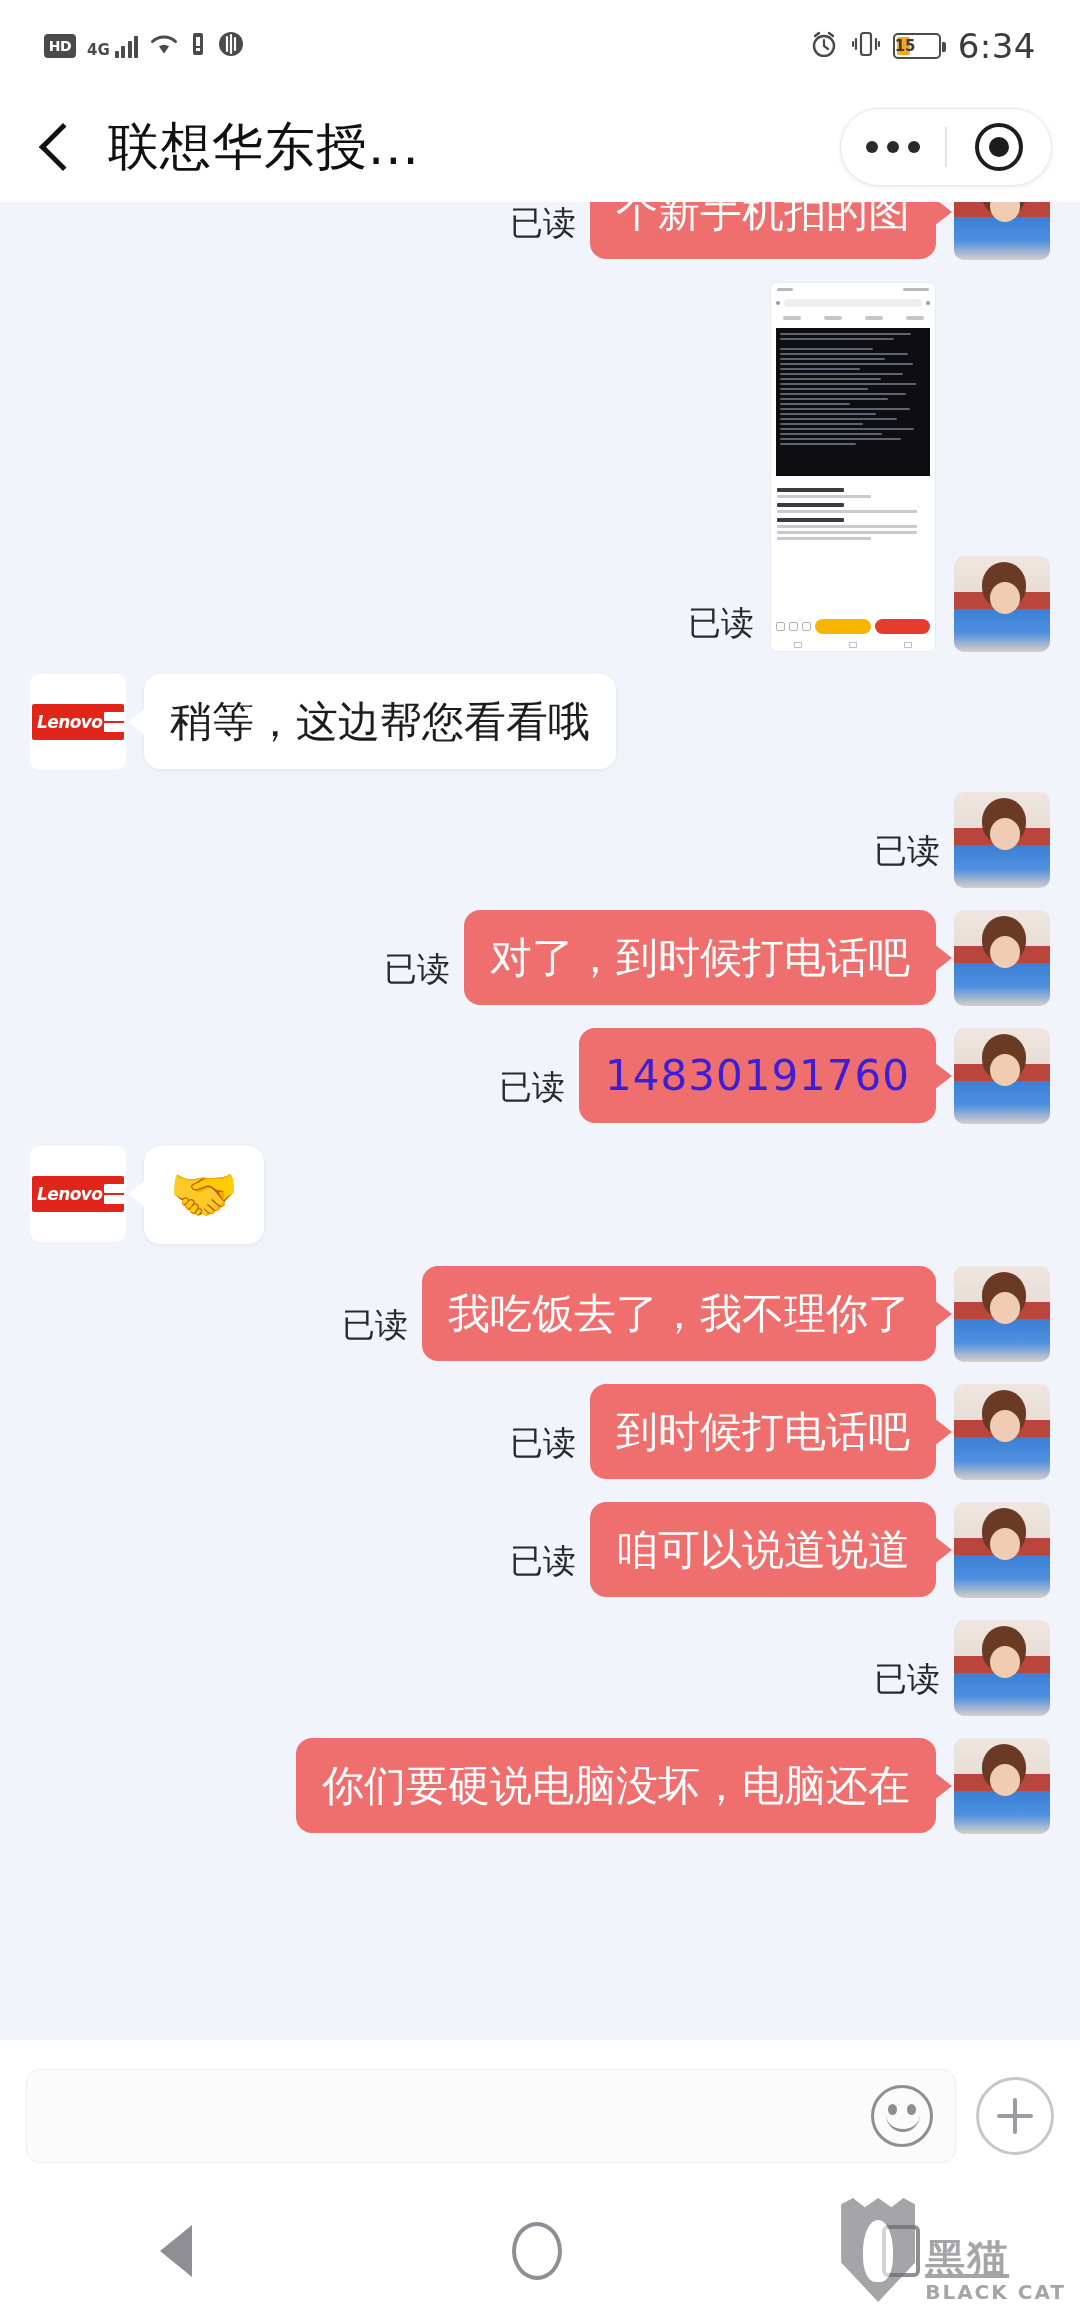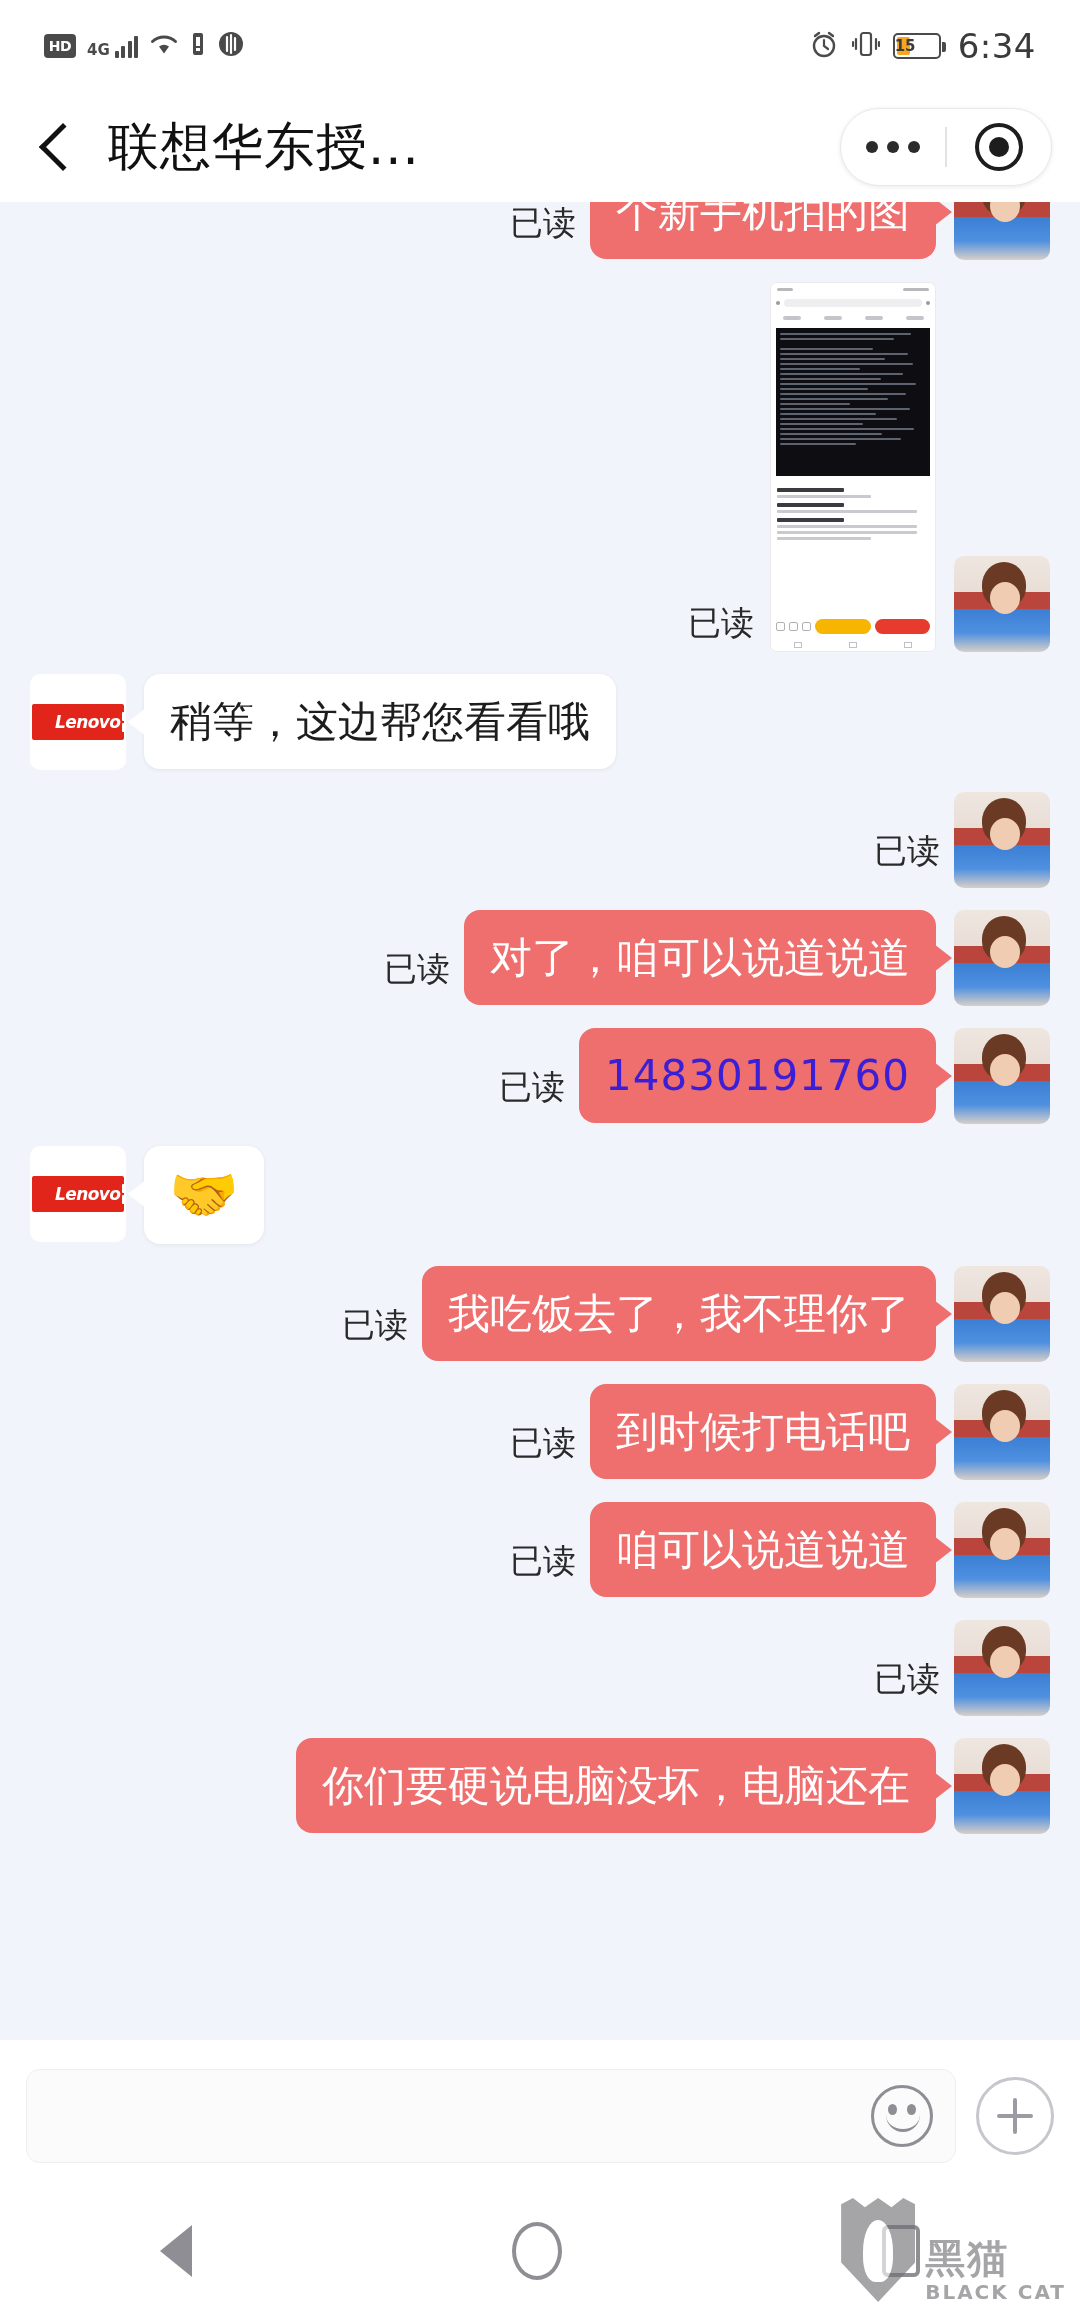--- a/index.html
+++ b/index.html
@@ -86,21 +86,21 @@
     content:"";position:absolute;left:28px;top:6px;width:44px;height:46px;border-radius:50% 50% 45% 45%;
     background:#6b3a24;
   }
   .avatar.girl:after{
     content:"";position:absolute;left:36px;top:26px;width:30px;height:32px;border-radius:50%;
     background:#f0cdb2;
   }
   .avatar.lenovo{background:#ffffff;display:flex;align-items:center;justify-content:center;}
   .lenologo{
     width:92px;height:36px;background:#e1251b;border-radius:2px;
-    display:flex;align-items:center;justify-content:flex-start;padding-left:23px;gap:2px;
+    display:flex;align-items:center;justify-content:flex-start;padding-left:5px;gap:2px;
   }
   .lenologo .lw{color:#fff;font-size:17px;font-weight:bold;font-style:italic;letter-spacing:-.6px;line-height:1;}
   .lenologo .lz{display:flex;flex-direction:column;gap:1.5px;}
   .lenologo .lz span{display:block;width:28px;height:9px;background:#fff;border-radius:1px;}
 
   .bubble{
     max-width:640px;border-radius:16px;padding:22px 26px;
     font-size:42px;line-height:1.22;position:relative;word-break:break-word;
   }
   .bubble.red{background:#ef6e6e;color:#ffffff;margin-right:18px;}
@@ -193,21 +193,21 @@
   .wm-shield{
     width:74px;height:104px;background:#6f6f74;
     clip-path:polygon(0% 6%,16% 0%,32% 9%,50% 0%,68% 9%,84% 0%,100% 6%,100% 62%,50% 100%,0% 62%);
     position:relative;
   }
   .wm-shield:after{
     content:"";position:absolute;left:22px;top:22px;width:30px;height:62px;background:#fff;
     border-radius:50% 50% 40% 40%;
   }
   .wm-txt{display:flex;flex-direction:column;align-items:flex-start;line-height:1;}
-  .wm-cn{font-size:40px;font-weight:bold;color:#6f6f74;letter-spacing:2px;}
+  .wm-cn{font-size:40px;font-weight:bold;color:#6f6f74;letter-spacing:2px;text-decoration:underline;}
   .wm-en{font-size:20px;font-weight:bold;color:#6f6f74;letter-spacing:2px;margin-top:4px;}
 </style>
 </head>
 <body>
 
 <div class="statusbar">
   <div class="sb-left">
     <span class="ic-hd">HD</span>
     <span class="ic-4g">4G</span>
     <span class="bars">
@@ -366,21 +366,21 @@
     <div class="bubble white">稍等，这边帮您看看哦</div>
   </div>
 
   <div class="row out">
     <span class="readmark">已读</span>
     <div class="avatar girl"></div>
   </div>
 
   <div class="row out">
     <span class="readmark">已读</span>
-    <div class="bubble red">对了，咱可以说道说道</div>
+    <div class="bubble red">对了，到时候打电话吧</div>
     <div class="avatar girl"></div>
   </div>
 
   <div class="row out">
     <span class="readmark">已读</span>
     <div class="bubble red phone">14830191760</div>
     <div class="avatar girl"></div>
   </div>
 
   <div class="row in">

